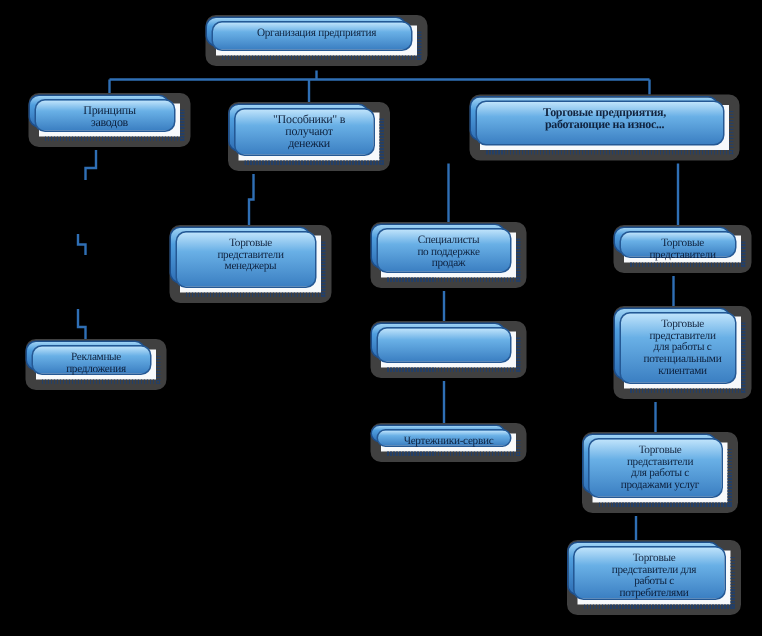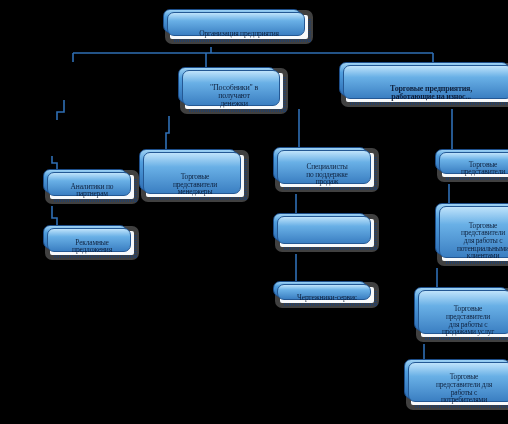--- a/index.html
+++ b/index.html
@@ -11,32 +11,31 @@
   #canvas{position:absolute;left:0;top:0;width:508px;height:424px;background:#000;}
 
   
   svg.links{position:absolute;left:0;top:0;width:508px;height:424px;pointer-events:none;}
 
   
   .node{
     position:absolute;
     box-sizing:border-box;
     background:#f7f9fb;
-    border:5px solid #404040;
+    border:7px solid #404040;
     border-radius:7px;
     color:#05122b;
     display:flex;
-    align-items:flex-end;
+    align-items:flex-start;
     justify-content:center;
     text-align:center;
     line-height:1.02;
     letter-spacing:-0.2px;
     padding:1px 3px;
     z-index:5;
-    margin-left:28px;
     
   }
   .node .txt{
     display:block;
     width:100%;
     filter:blur(0.35px);
     opacity:.88;
   }
   
   .node::before,.node::after{
@@ -117,39 +116,39 @@
       <path d="M424,344 L424,360"></path>
     </g>
   </svg>
 
   <div class="node" id="n-root">
     <span class="edge-r"></span>
     <span class="edge-b"></span>
     <span class="txt">Организация предприятия</span>
   </div>
 
+  <div class="node" id="n-prin">
+    <span class="edge-r"></span>
+    <span class="edge-b"></span>
+    <span class="txt">Принципы<br>заводов</span>
+  </div>
 
   <div class="node" id="n-posob">
     <span class="edge-r"></span>
     <span class="edge-b"></span>
     <span class="txt">"Пособники" в<br>получают<br>денежки</span>
   </div>
 
   <div class="node" id="n-torgpr">
     <span class="edge-r"></span>
     <span class="edge-b"></span>
     <span class="txt">Торговые предприятия,<br>работающие на износ...</span>
   </div>
 
 
-  <div class="node" id="n-analit">
-    <span class="edge-r"></span>
-    <span class="edge-b"></span>
-    <span class="txt">Аналитики по<br>партнерам</span>
-  </div>
 
   <div class="node" id="n-rekl">
     <span class="edge-r"></span>
     <span class="edge-b"></span>
     <span class="txt">Рекламные<br>предложения</span>
   </div>
 
   <div class="node" id="n-centr">
     <span class="edge-r"></span>
     <span class="edge-b"></span>

